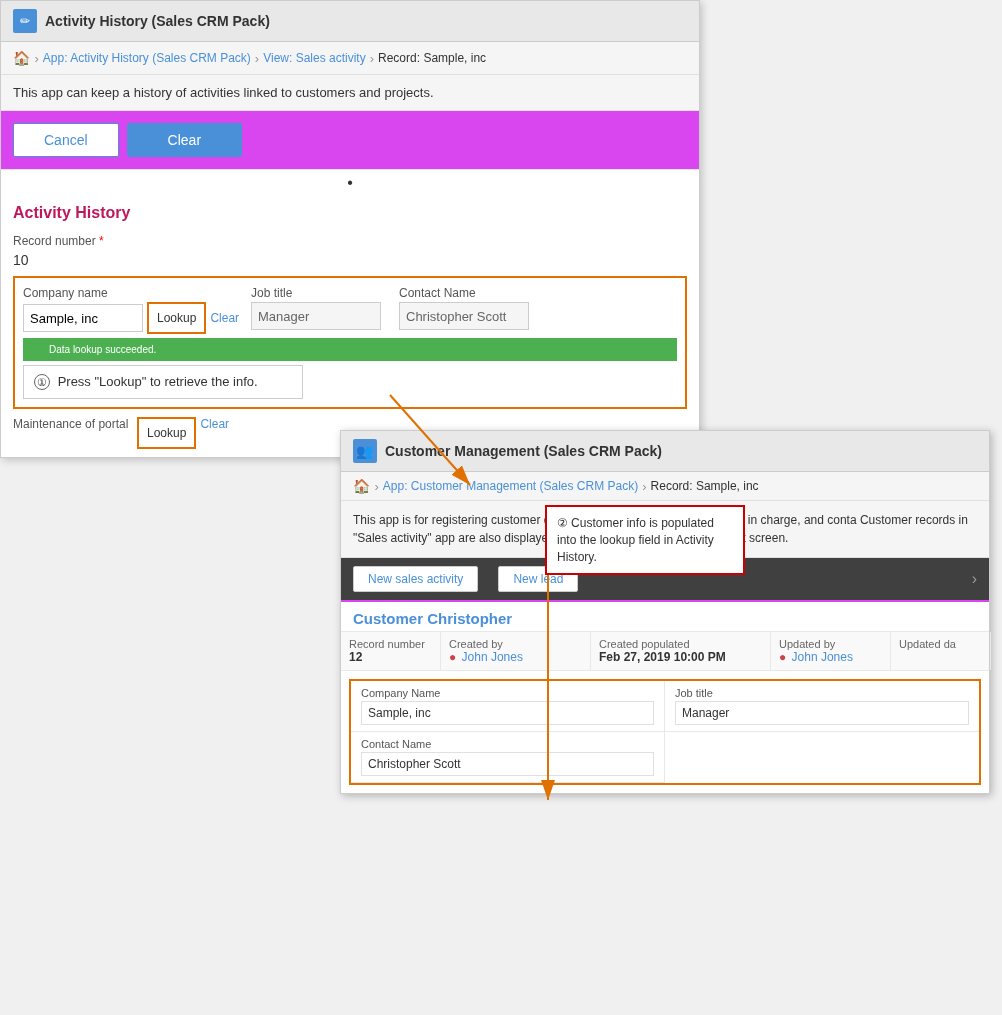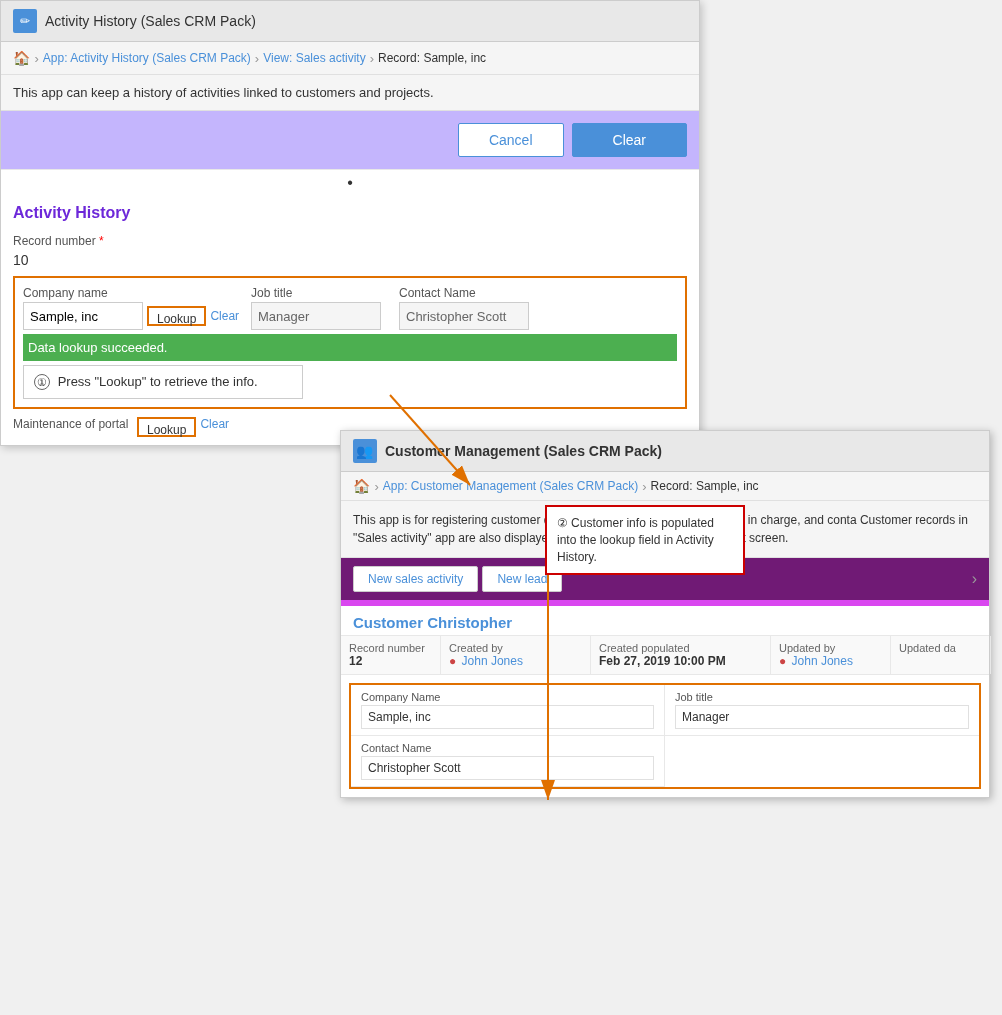--- a/index.html
+++ b/index.html
@@ -23,21 +23,21 @@
       gap: 8px;
       border-bottom: 1px solid #ccc;
     }
     .title-icon {
       width: 24px; height: 24px;
       background: #4a90d9;
       display: flex; align-items: center; justify-content: center;
       color: white; font-size: 12px; border-radius: 2px;
     }
     .main-title-text {
-      font-size: 14px; font-weight: normal; color: #333;
+      font-size: 14px; font-weight: bold; color: #333;
     }
 
     .breadcrumb-bar {
       background: #f5f5f5;
       padding: 8px 12px;
       display: flex;
       align-items: center;
       gap: 4px;
       border-bottom: 1px solid #e0e0e0;
     }
@@ -50,23 +50,23 @@
       background: #f5f5f5;
       padding: 10px 12px;
       border-bottom: 1px solid #e0e0e0;
       font-size: 13px; color: #333;
     }
 
     .action-bar {
       padding: 12px;
       display: flex;
       gap: 8px;
-      background: #c4b5fd;
+      background: #d946ef;
       border-bottom: 1px solid #e8e8e8;
-      justify-content: flex-end;
+      justify-content: flex-start;
     }
     .btn-cancel {
       padding: 8px 30px;
       border: 1px solid #4a90d9;
       background: #fff;
       color: #4a90d9;
       cursor: pointer;
       font-size: 14px;
       border-radius: 2px;
     }
@@ -82,21 +82,21 @@
 
     .dot-indicator {
       text-align: center;
       padding: 4px;
       color: #333;
       font-size: 16px;
     }
 
     .section-title {
       padding: 8px 12px 4px;
-      font-size: 16px; font-weight: bold; color: #6d28d9;
+      font-size: 16px; font-weight: bold; color: #be185d;
     }
 
     .form-area {
       padding: 8px 12px;
     }
 
     .field-label {
       font-size: 12px; color: #555; margin-bottom: 2px;
     }
     .required-star { color: red; }
@@ -138,35 +138,35 @@
     }
     .company-input { width: 120px; }
 
     .btn-lookup {
       padding: 4px 8px;
       border: 2px solid #e07000;
       background: #fff;
       color: #333;
       cursor: pointer;
       font-size: 12px;
-      height: 20px;
+      height: 32px;
     }
     .btn-clear-link {
       color: #4a90d9;
       cursor: pointer;
       font-size: 12px;
       background: none; border: none;
       text-decoration: none;
     }
 
     .success-banner {
       background: #4caf50;
       color: white;
-      padding: 6px 5px;
-      font-size: 13px;
+      padding: 6px 26px;
+      font-size: 10px;
       margin-top: 4px;
     }
 
     .info-box {
       border: 1px solid #ccc;
       background: #fff;
       padding: 8px 10px;
       font-size: 13px;
       color: #333;
       margin-top: 4px;
@@ -234,23 +234,23 @@
       padding: 10px 12px;
       border-bottom: 1px solid #e0e0e0;
       font-size: 12px; color: #333;
       line-height: 1.5;
     }
 
     .crm-tabs {
       padding: 8px 12px;
       display: flex;
       align-items: center;
-      gap: 4px;
-      border-bottom: 6px solid #d946ef;
-      background: #701a75;
+      gap: 20px;
+      border-bottom: 2px solid #d946ef;
+      background: #404040;
     }
     .tab-btn {
       padding: 5px 14px;
       border: 1px solid #ccc;
       background: #fff;
       cursor: pointer;
       font-size: 12px;
       color: #4a90d9;
       border-radius: 2px;
     }

